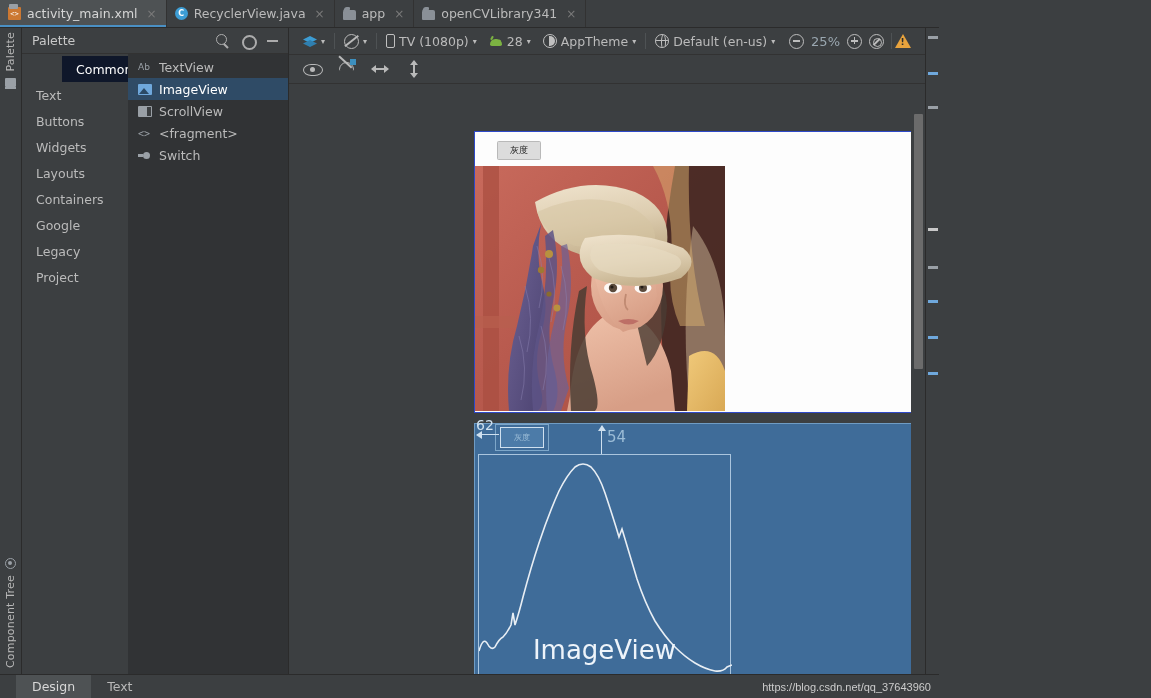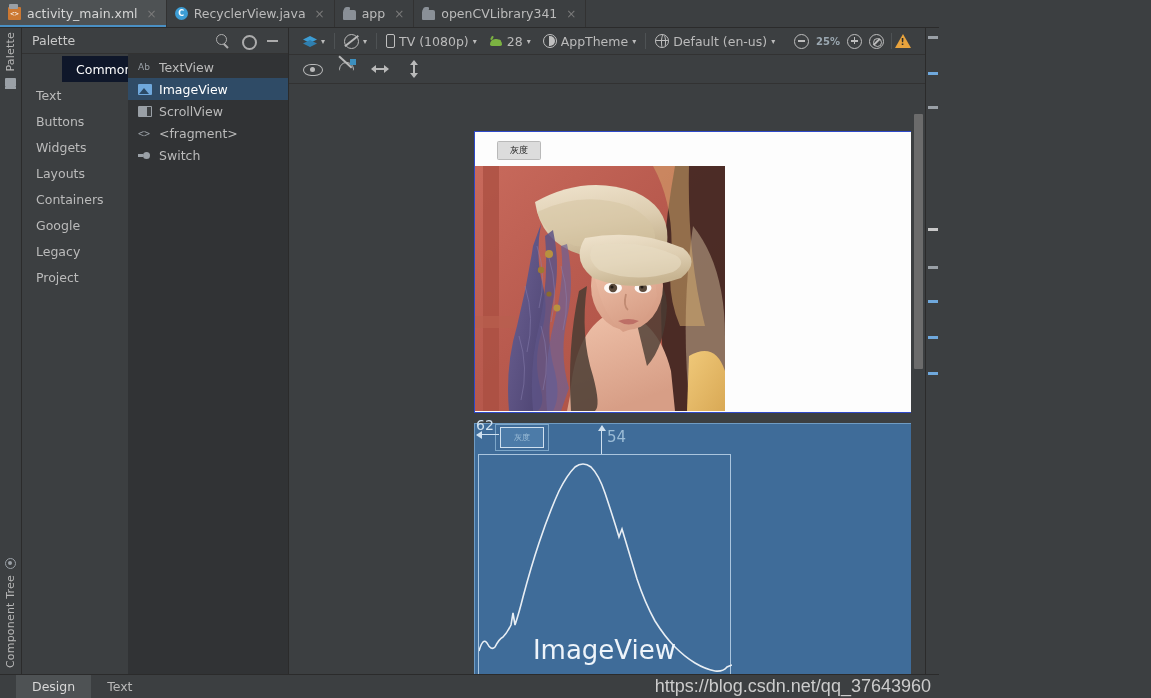--- a/index.html
+++ b/index.html
@@ -234,21 +234,21 @@
   }
   .i-globe::after {
     content: ""; position: absolute; left: -1px; top: 5px; width: 14px; height: 1.2px; background: #c0c0c0;
   }
   .zoomgrp { display: flex; align-items: center; gap: 7px; padding-right: 4px; }
   .zbtn { width: 15px; height: 15px; border: 1.5px solid #bdbdbd; border-radius: 50%; position: relative; }
   .zbtn::before { content: ""; position: absolute; left: 2.5px; top: 5.5px; width: 7px; height: 1.5px; background: #bdbdbd; }
   .zbtn.plus::after { content: ""; position: absolute; left: 5.5px; top: 2.5px; width: 1.5px; height: 7px; background: #bdbdbd; }
   .zbtn.fit::before { left: 2px; top: 6px; width: 9px; transform: rotate(-45deg); }
   .zbtn.fit::after { content: ""; position: absolute; left: 3px; top: 3px; width: 7px; height: 7px; border: 1.3px solid #bdbdbd; border-radius: 50%; }
-  .zlabel { font-size: 10px; color: #9aa7b0; font-weight: bold; }
+  .zlabel { font-size: 13px; color: #9aa7b0; }
   .warn-icon {
     width: 0; height: 0; border-left: 8px solid transparent; border-right: 8px solid transparent;
     border-bottom: 14px solid #e8a33d; position: relative;
   }
   .warn-icon::after {
     content: "!"; position: absolute; left: -2.5px; top: 3px; font-size: 9px; color: #2b2b2b; font-weight: bold;
   }
 
   
   .surfbar {
@@ -379,21 +379,21 @@
     height: 24px; background: #3c3f41; display: flex; align-items: stretch; flex: none;
     border-top: 1px solid #2b2b2b; position: relative; padding-left: 16px;
   }
   .btab {
     display: flex; align-items: center; padding: 0 16px; font-size: 12.5px; color: #b9b9b9;
     cursor: default;
   }
   .btab.active { background: #4e5254; color: #d8d8d8; }
   .watermark {
     position: absolute; right: 8px; top: 0; height: 100%;
-    display: flex; align-items: center; font-size: 18px; color: #cccccc;
+    display: flex; align-items: center; font-size: 11px; color: #cccccc;
     font-family: "Liberation Sans", sans-serif;
   }
 </style>
 </head>
 <body>
 
 <div class="app">
 
   <div class="tabbar">
     <div class="tab active">

